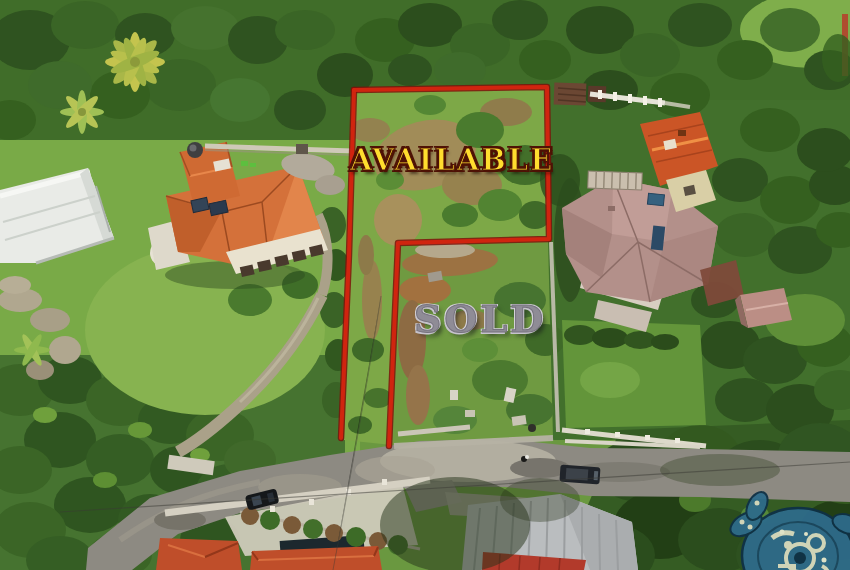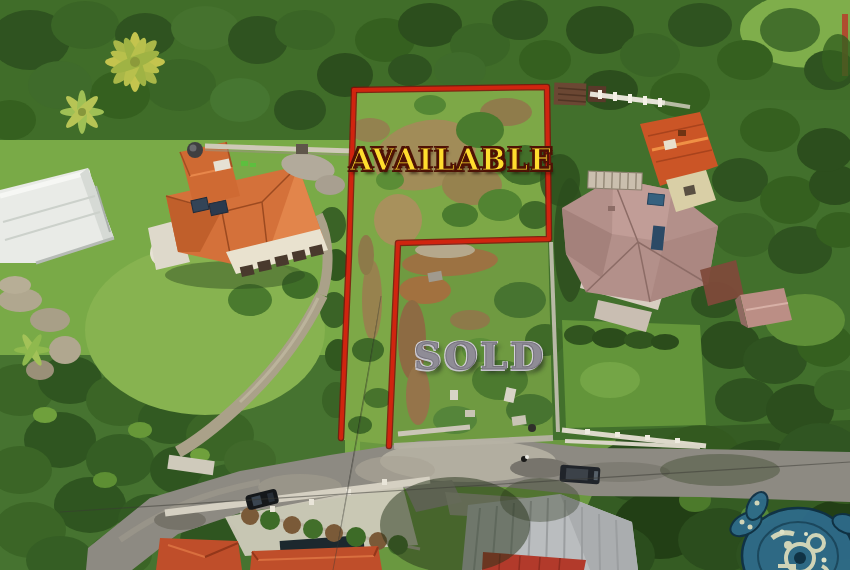--- a/index.html
+++ b/index.html
@@ -24,21 +24,20 @@
       2px 4px 3px rgba(20,5,0,.55);
   }
   .sold-label{
     left:418px;top:294px;width:124px;height:48px;
     font-size:38px;letter-spacing:3px;
     color:#8f8c96;
     -webkit-text-stroke:1px #76727e;
     text-shadow:
       -1.5px -1.5px 0 #d6d4da, 1.5px -1.5px 0 #cecbd3,
       -1.5px 1.5px 0 #c6c3cc, 3px 4px 4px rgba(20,20,26,.55);
-    margin-top: 37px;
   }
 </style>
 </head>
 <body>
 
 <div class="stage">
 <svg width="850" height="570" viewBox="0 0 850 570">
 
   <g>
     <rect x="0" y="0" width="850" height="570" fill="#6a9840"></rect>

